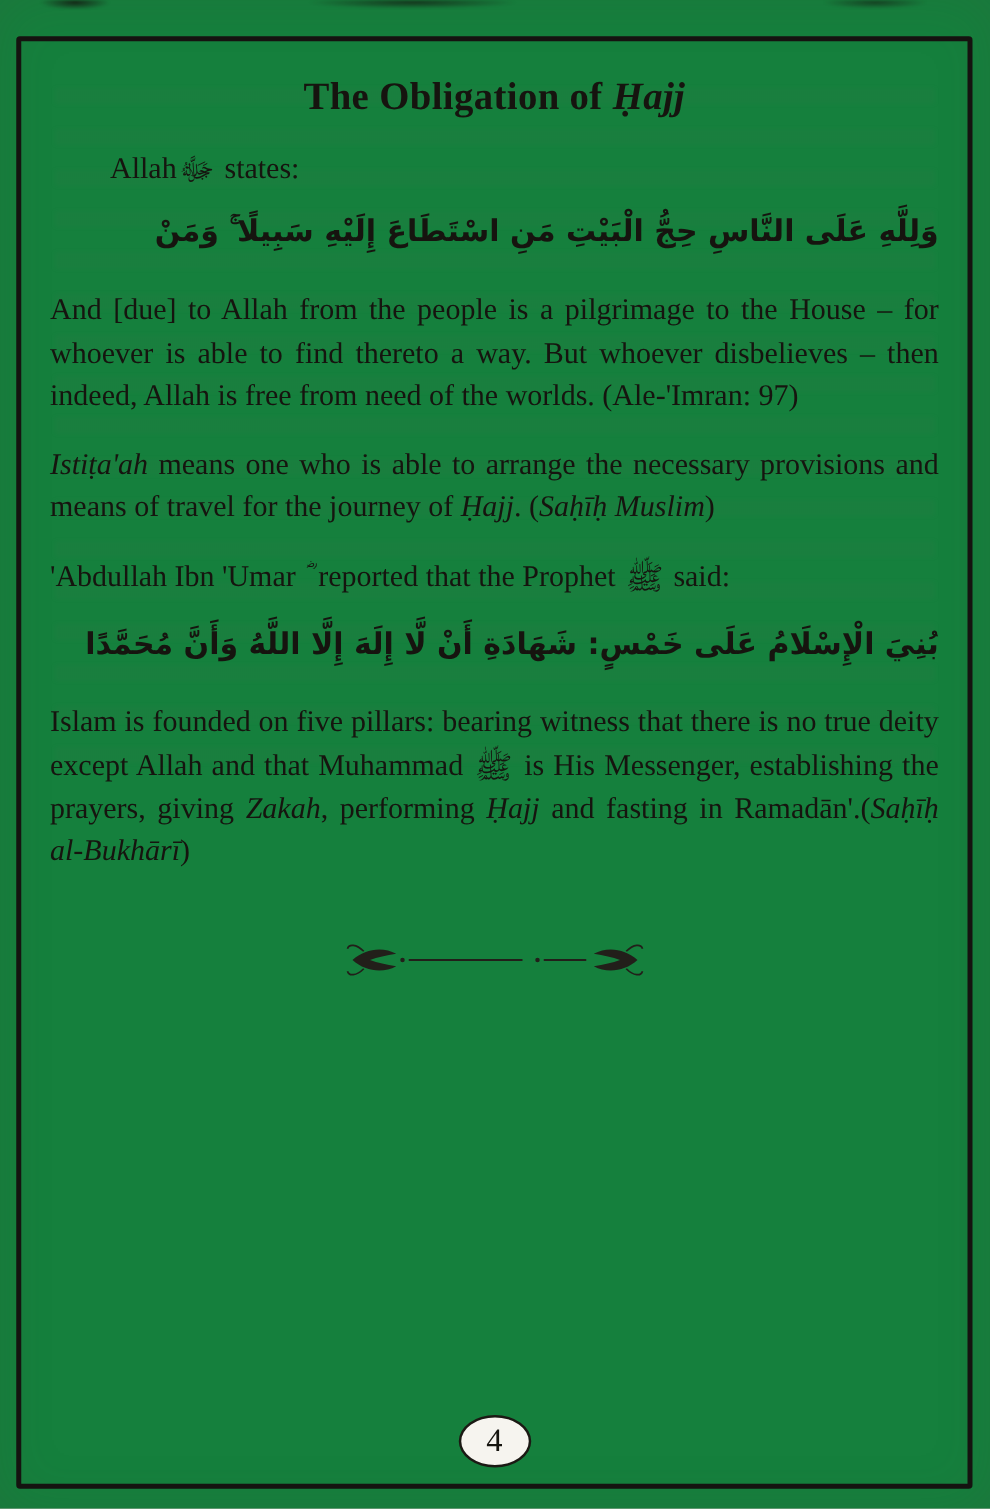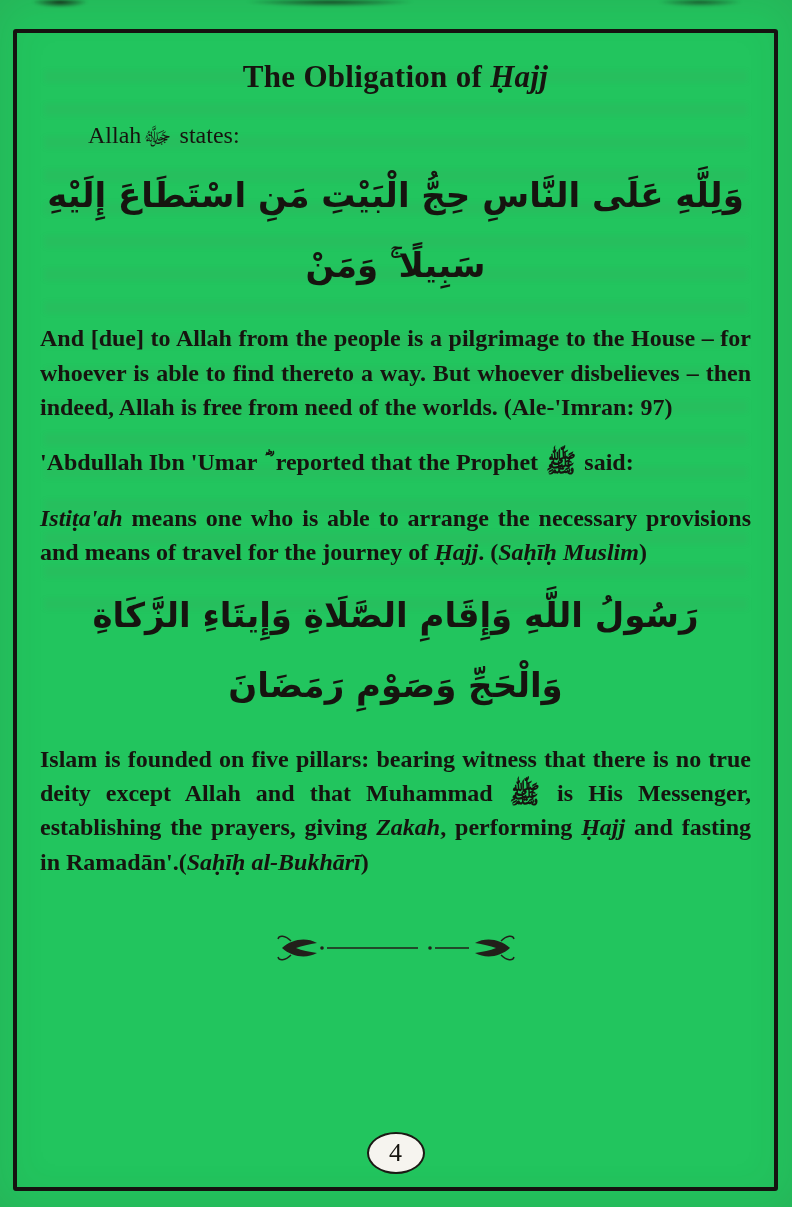--- a/index.html
+++ b/index.html
@@ -1,19 +1,19 @@
 <!DOCTYPE html>
 <html><head>
 <meta charset="utf-8">
 <style>
   * { margin:0; padding:0; box-sizing:border-box; }
   html, body { background:#c9c7c2; }
   .sheet {
     width:792px; height:1207px; position:relative; margin:0 auto;
-    background:#22c55e;
+    background:#15803d;
     box-shadow: inset 0 0 46px rgba(70,64,54,.14);
     font-family:"Liberation Serif", serif;
     color:#16140f;
     overflow:hidden;
   }
   .scan-top {
     position:absolute; top:0; left:0; right:0; height:10px;
     background:
       radial-gradient(40px 8px at 60px 2px, rgba(20,18,14,.8), transparent 70%),
       radial-gradient(120px 7px at 330px 2px, rgba(20,18,14,.65), transparent 70%),
@@ -37,29 +37,28 @@
     text-align:center; font-size:31px; font-weight:bold;
     letter-spacing:.3px; margin-top:2px;
   }
   .it { font-style:italic; }
   .intro { font-size:24px; margin-top:27px;margin-left:48px; }
   .honorific {
     font-family:"DejaVu Sans", sans-serif;
     font-size:25px; line-height:0; vertical-align:-2px; padding:0 2px;
   }
   .arabic {
-    direction:rtl; unicode-bidi:isolate; text-align:center;
+    direction:rtl; unicode-bidi:isolate; 
     font-family:"DejaVu Sans", sans-serif;
-    font-size:34px; font-weight:bold; line-height:2.05;
+    font-size:24px; font-weight:bold; line-height:2.05;
     margin-top:12px; letter-spacing:0;
   }
   p.body {
     font-size:24px; line-height:1.43; text-align:justify;
     margin-top:21px;
-    font-weight:bold;
   }
   .divider { text-align:center; margin-top:52px; }
   .pagenum {
     position:absolute; bottom:13px; left:50%; transform:translateX(-50%);
     width:58px; height:42px;
     border:2px solid #1b1914; border-radius:50%;
     display:flex; align-items:center; justify-content:center;
     font-size:26px; background:#f6f4ef;
   }
 </style>
@@ -75,26 +74,26 @@
     <h1 class="title"><span>The Obligation of </span><span class="it">Ḥajj</span></h1>
 
     <p class="intro"><span>Allah</span><span class="honorific">ﷻ</span><span> states:</span></p>
 
     <div class="arabic" dir="rtl">
       <div>وَلِلَّهِ عَلَى النَّاسِ حِجُّ الْبَيْتِ مَنِ اسْتَطَاعَ إِلَيْهِ سَبِيلًا ۚ وَمَنْ</div>
     </div>
 
     <p class="body">And [due] to Allah from the people is a pilgrimage to the House – for whoever is able to find thereto a way. But whoever disbelieves – then indeed, Allah is free from need of the worlds. (Ale-'Imran: 97)</p>
 
+    <p class="body"><span class="it">Istiṭa'ah</span><span> means one who is able to arrange the necessary provisions and means of travel for the journey of </span><span class="it">Ḥajj</span><span>. (</span><span class="it">Saḥīḥ Muslim</span><span>)</span></p>
+
     <p class="body"><span>'Abdullah Ibn 'Umar </span><span class="honorific"> ؓ </span><span> reported that the Prophet </span><span class="honorific">ﷺ</span><span> said:</span></p>
 
-    <p class="body"><span class="it">Istiṭa'ah</span><span> means one who is able to arrange the necessary provisions and means of travel for the journey of </span><span class="it">Ḥajj</span><span>. (</span><span class="it">Saḥīḥ Muslim</span><span>)</span></p>
-
     <div class="arabic" dir="rtl">
-      <div>رَسُولُ اللَّهِ وَإِقَامِ الصَّلَاةِ وَإِيتَاءِ الزَّكَاةِ وَالْحَجِّ وَصَوْمِ رَمَضَانَ</div>
+      <div>بُنِيَ الْإِسْلَامُ عَلَى خَمْسٍ: شَهَادَةِ أَنْ لَّا إِلَهَ إِلَّا اللَّهُ وَأَنَّ مُحَمَّدًا</div>
     </div>
 
     <p class="body"><span>Islam is founded on five pillars: bearing witness that there is no true deity except Allah and that Muhammad </span><span class="honorific">ﷺ</span><span> is His Messenger, establishing the prayers, giving </span><span class="it">Zakah</span><span>, performing </span><span class="it">Ḥajj</span><span> and fasting in Ramadān'.(</span><span class="it">Saḥīḥ al-Bukhārī</span><span>)</span></p>
 
     <div class="divider">
       <svg width="240" height="34" viewBox="0 0 240 34" aria-hidden="true">
         <g stroke="#221f1a" fill="none" stroke-width="1.4">
           <path d="M6 17 C 16 8, 30 6, 41 12 C 33 13.5, 26 14.5, 20 17 C 26 19.5, 33 20.5, 41 22 C 30 28, 16 26, 6 17 Z" fill="#221f1a" stroke="none"></path>
           <path d="M15 10 C 9 4, 3 4, 2 8"></path>
           <path d="M15 24 C 9 30, 3 30, 2 26"></path>

